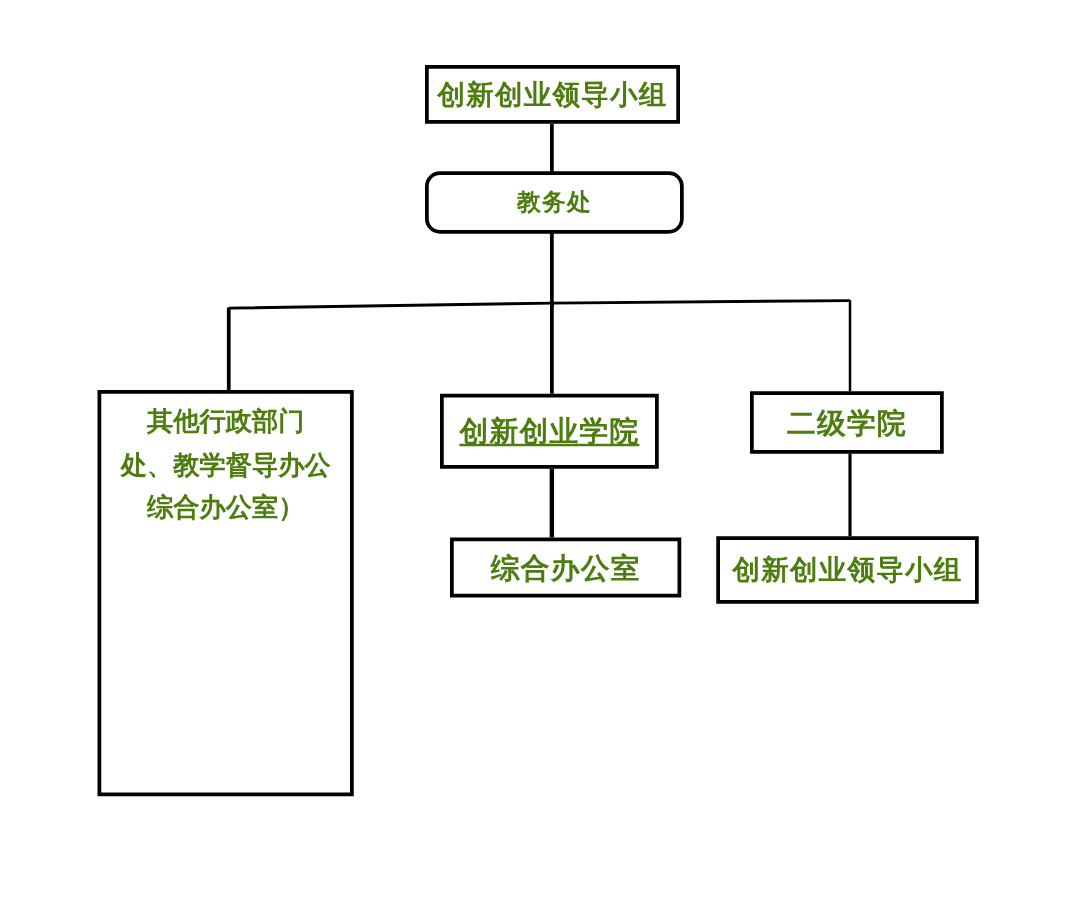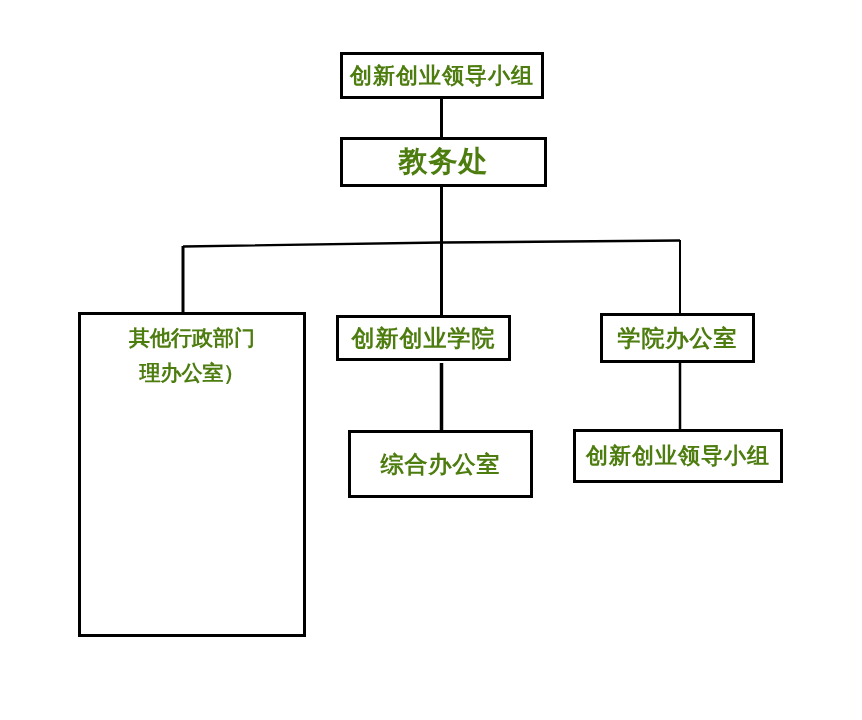--- a/index.html
+++ b/index.html
@@ -8,31 +8,31 @@
     font-family:"Liberation Sans","DejaVu Sans",sans-serif;
     font-weight:bold;color:#4d7c0f;overflow:hidden;padding-left:16px;
   }
   #svg-connectors{position:absolute;left:0;top:0;width:862px;height:720px;}
   .node{
     position:absolute;box-sizing:border-box;border:3px solid #000;background:#ffffff;
     display:flex;align-items:center;justify-content:center;text-align:center;
     white-space:nowrap;letter-spacing:1px;
   }
   #node-top{left:340px;top:52px;width:204px;height:47px;font-size:22px;}
-  #node-jiaowuchu{left:340px;top:137px;width:207px;height:50px;font-size:29px;}
+  #node-jiaowuchu{left:340px;top:137px;width:207px;height:50px;font-size:19px;border-radius:12px;}
   #node-other-departments{
-    left:78px;top:312px;width:228px;height:325px;
+    left:78px;top:312px;width:205px;height:325px;
     display:block;padding-top:6px;
   }
   #node-other-departments .tline{
     height:34.5px;line-height:34.5px;font-size:21px;text-align:center;
     white-space:nowrap;letter-spacing:0px;
   }
-  #node-innovation-college{left:336px;top:315px;width:175px;height:46px;font-size:23px;}
-  #node-general-office{left:348px;top:430px;width:185px;height:68px;font-size:23px;}
+  #node-innovation-college{left:352px;top:315px;width:175px;height:60px;font-size:23px;text-decoration:underline;}
+  #node-general-office{left:360px;top:430px;width:185px;height:48px;font-size:23px;}
   #node-secondary-colleges{left:600px;top:313px;width:155px;height:50px;font-size:23px;}
   #node-secondary-leading-group{left:573px;top:429px;width:210px;height:54px;font-size:22px;}
 </style>
 </head>
 <body>
 
 <div id="canvas">
 
   <svg id="svg-connectors" width="862" height="720" viewBox="0 0 862 720">
     <g fill="none" stroke="#000000">
@@ -46,24 +46,25 @@
       <line x1="680" y1="361" x2="680" y2="431" stroke-width="2.5"></line>
     </g>
   </svg>
 
   <div class="node" id="node-top">创新创业领导小组</div>
 
   <div class="node" id="node-jiaowuchu">教务处</div>
 
   <div class="node" id="node-other-departments">
     <div class="tline">其他行政部门</div>
-    <div class="tline">理办公室）</div>
+    <div class="tline">处、教学督导办公</div>
+    <div class="tline">综合办公室）</div>
   </div>
 
   <div class="node" id="node-innovation-college">创新创业学院</div>
 
   <div class="node" id="node-general-office">综合办公室</div>
 
-  <div class="node" id="node-secondary-colleges">学院办公室</div>
+  <div class="node" id="node-secondary-colleges">二级学院</div>
 
   <div class="node" id="node-secondary-leading-group">创新创业领导小组</div>
 
 </div>
 
 </body></html>

